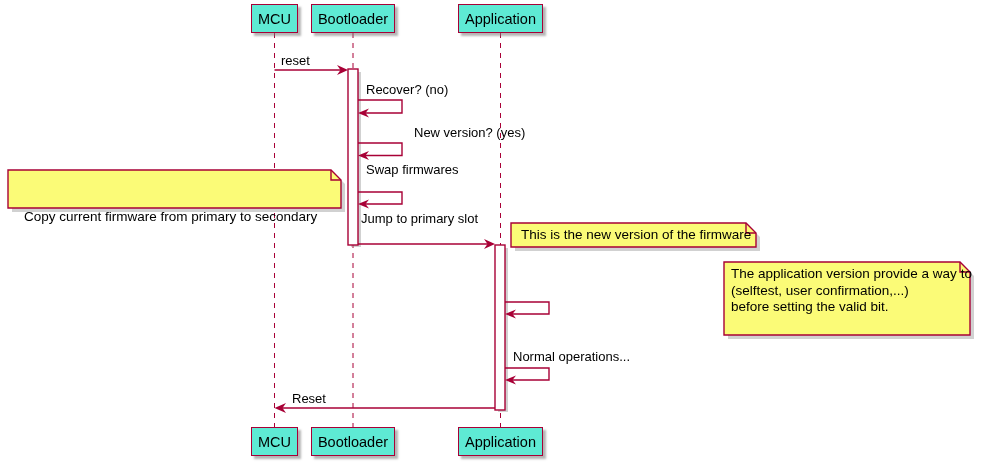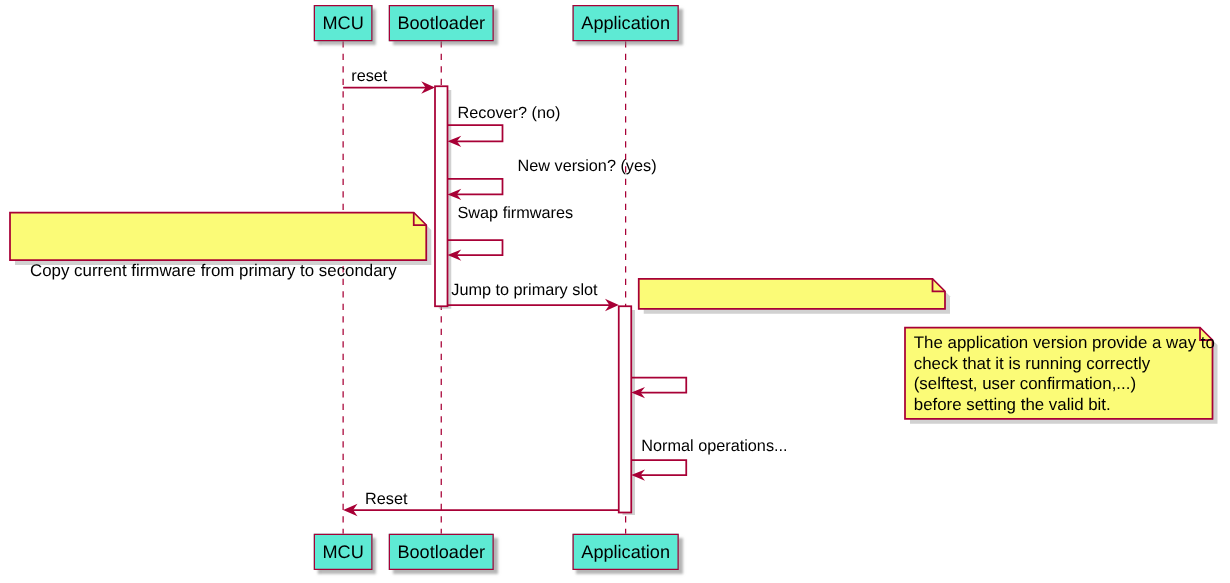--- a/index.html
+++ b/index.html
@@ -120,29 +120,31 @@
   <div class="pbox" style="left:458px;top:4px;width:85px;height:29px;">Application</div>
 
   <div class="pbox" style="left:251px;top:427px;width:47px;height:29px;">MCU</div>
   <div class="pbox" style="left:311px;top:427px;width:84px;height:29px;">Bootloader</div>
   <div class="pbox" style="left:458px;top:427px;width:85px;height:29px;">Application</div>
 
   <div class="msg-label" style="left:281px;top:53px;">reset</div>
   <div class="msg-label" style="left:366px;top:82px;">Recover? (no)</div>
   <div class="msg-label" style="left:366px;top:125px;margin-left:48px;">New version? (yes)</div>
   <div class="msg-label" style="left:366px;top:162px;">Swap firmwares</div>
-  <div class="msg-label" style="left:361px;top:224px;">Jump to primary slot</div>
+  <div class="msg-label" style="left:361px;top:211px;">Jump to primary slot</div>
   <div class="msg-label" style="left:513px;top:349px;">Normal operations...</div>
   <div class="msg-label" style="left:292px;top:391px;">Reset</div>
 
   <div class="note-text" style="left:24px;top:173px;margin-top:36px;">
     <div class="note-line">Copy current firmware from primary to secondary</div>
   </div>
 
+  <div class="note-text" style="left:521px;top:227px;">
+    <div class="note-line">This is the new version of the firmware</div>
+  </div>
 
   <div class="note-text" style="left:731px;top:266px;">
     <div class="note-line">The application version provide a way to</div>
-    <div class="note-line">check that it is running correctly</div>
     <div class="note-line">(selftest, user confirmation,...)</div>
     <div class="note-line">before setting the valid bit.</div>
   </div>
 
 </div>
 
 </body></html>

